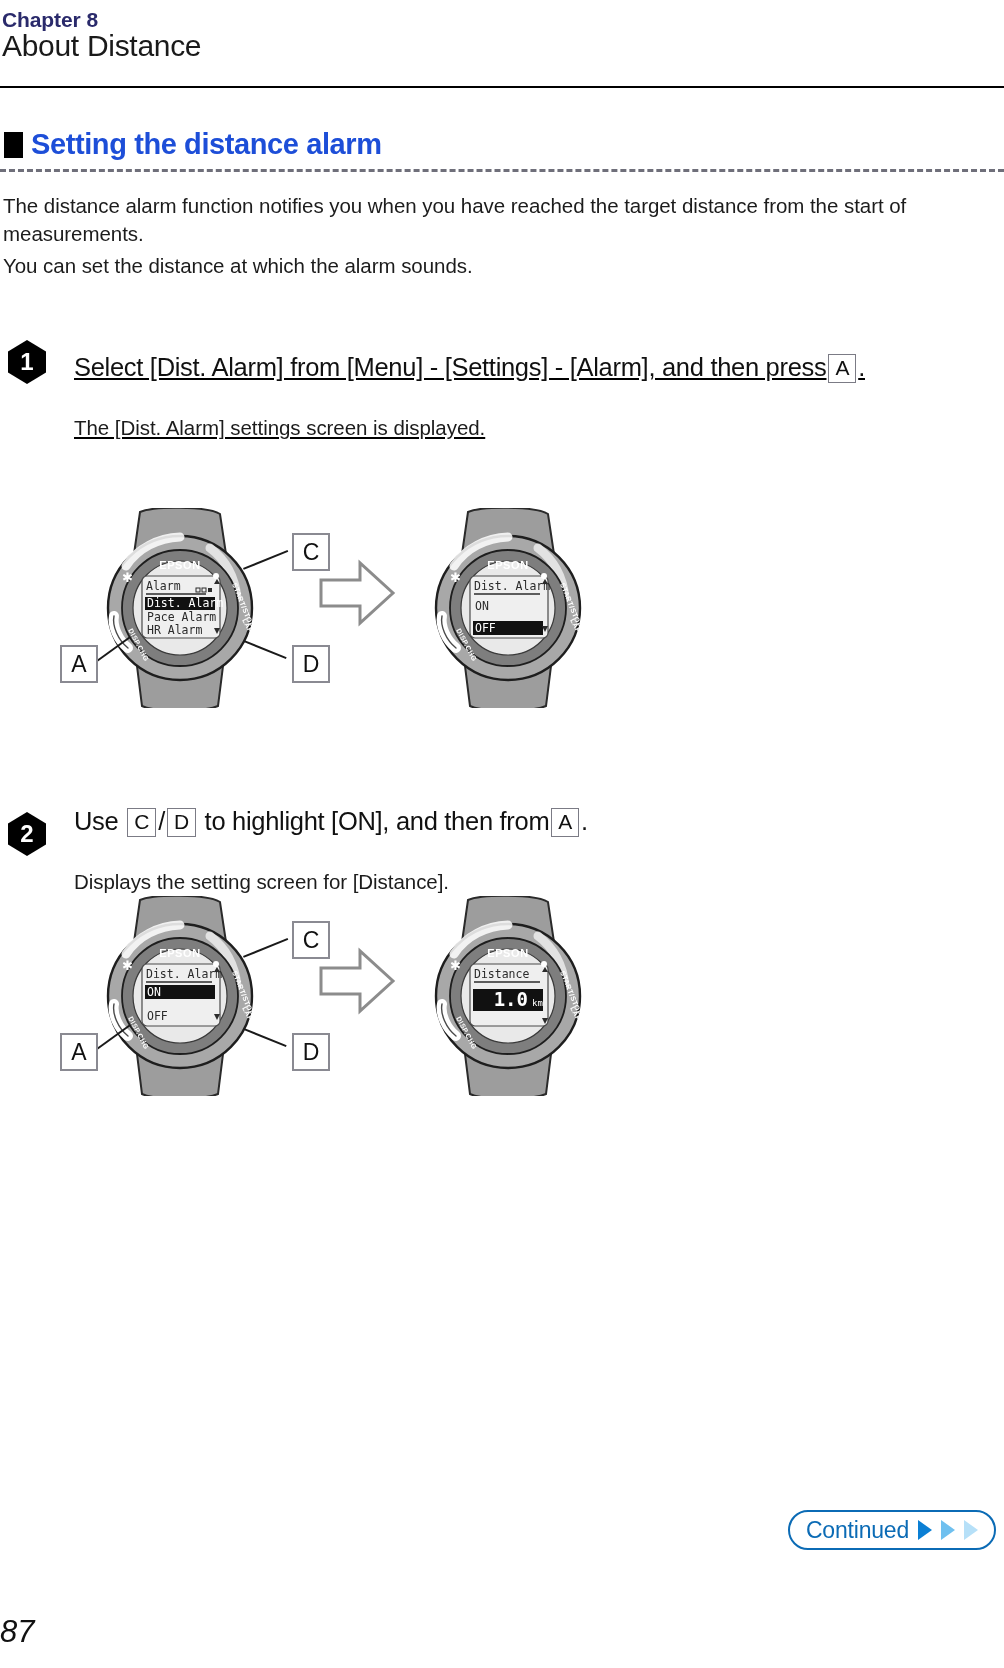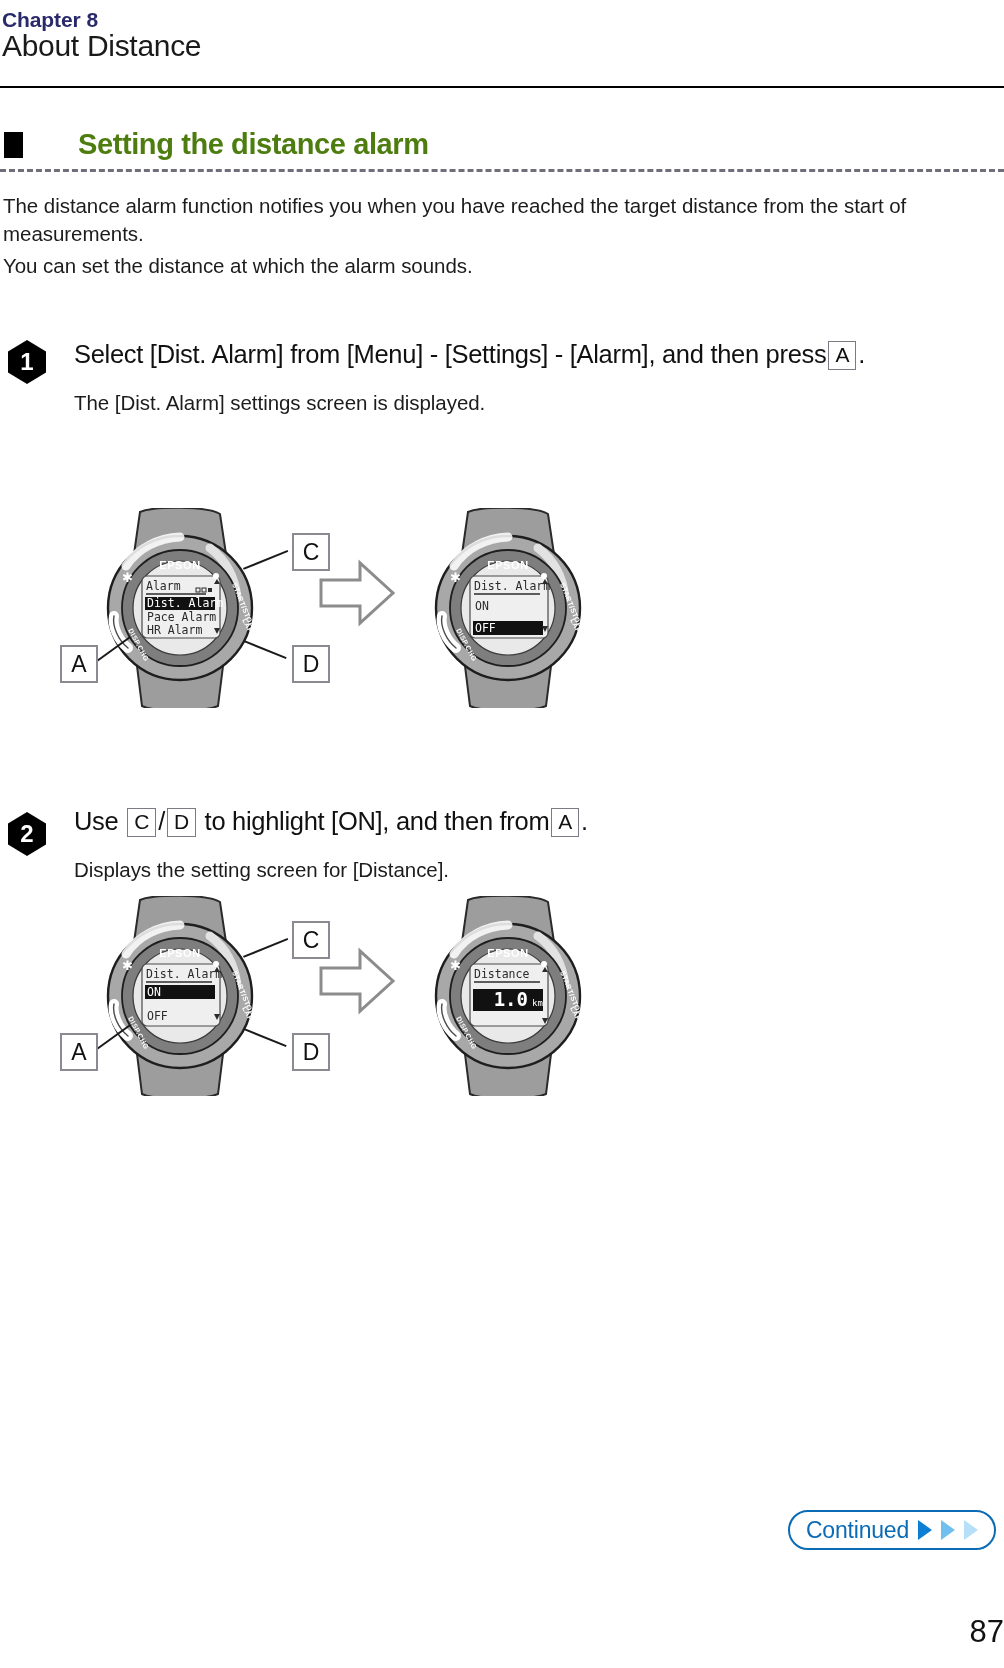--- a/index.html
+++ b/index.html
@@ -57,22 +57,21 @@
   .heading-square {
     width: 19px;
     height: 26px;
     background: #000000;
     display: inline-block;
   }
   .heading-text {
     font-size: 29px;
     font-weight: bold;
     letter-spacing: -0.4px;
-    color: #4d7c0f;
-    margin-left: 47px;
+    color: #1d4ed8;
   }
   .dashed-rule {
     position: absolute;
     left: 0; top: 169px;
     width: 1004px;
     height: 0;
     border-top: 3px dashed #6f6f7a;
   }
 
   
@@ -117,21 +116,21 @@
     font-size: 25.5px;
     line-height: 42px;
     letter-spacing: -0.3px;
     color: #111111;
   }
   .step-note {
     font-size: 20.5px;
     line-height: 28px;
     letter-spacing: -0.05px;
     color: #1c1c1c;
-    margin-top: 14px;
+    margin-top: 26px;
   }
 
   
   .key-inline {
     display: inline-block;
     border: 1.6px solid #7b7b85;
     padding: 0px 6px 1px 6px;
     margin: 0 2px;
     font-size: 20px;
     line-height: 24px;
@@ -248,23 +247,24 @@
     border-bottom: 10px solid transparent;
     border-left: 14px solid #0b7fd4;
   }
   .tri.t2 { border-left-color: #6fc0ef; }
   .tri.t3 { border-left-color: #b6e0f8; }
 
   .page-number {
     position: absolute;
     left: 0; top: 1614px;
     width: 1004px;
-    text-align: right;
+    text-align: left;
     font-size: 31px;
     color: #111111;
+    font-style: italic;
   }
 </style>
 </head>
 <body>
 
 <div class="page-header">
   <div class="chapter-label">Chapter 8</div>
   <div class="chapter-title">About Distance</div>
   <div class="header-rule"></div>
 </div>
@@ -275,21 +275,21 @@
 </div>
 <div class="dashed-rule"></div>
 
 <div class="intro">
   <p>The distance alarm function notifies you when you have reached the target distance from the start of measurements.</p>
   <p class="gap">You can set the distance at which the alarm sounds.</p>
 </div>
 
 <div class="step" style="top:330px;">
   <div class="step-num" style="top:10px;">1</div>
-  <div class="step-body" style="top:3px;">
+  <div class="step-body" style="top:16px;text-decoration:underline;">
     <div class="step-title">
       <span>Select [Dist. Alarm] from [Menu] - [Settings] - [Alarm], and then press</span><span class="key-inline">A</span><span>.</span>
     </div>
     <div class="step-note">The [Dist. Alarm] settings screen is displayed.</div>
   </div>
 </div>
 
 <div class="figure" style="top:500px;">
 
   <div class="watch" style="left:92px; top:8px;">

